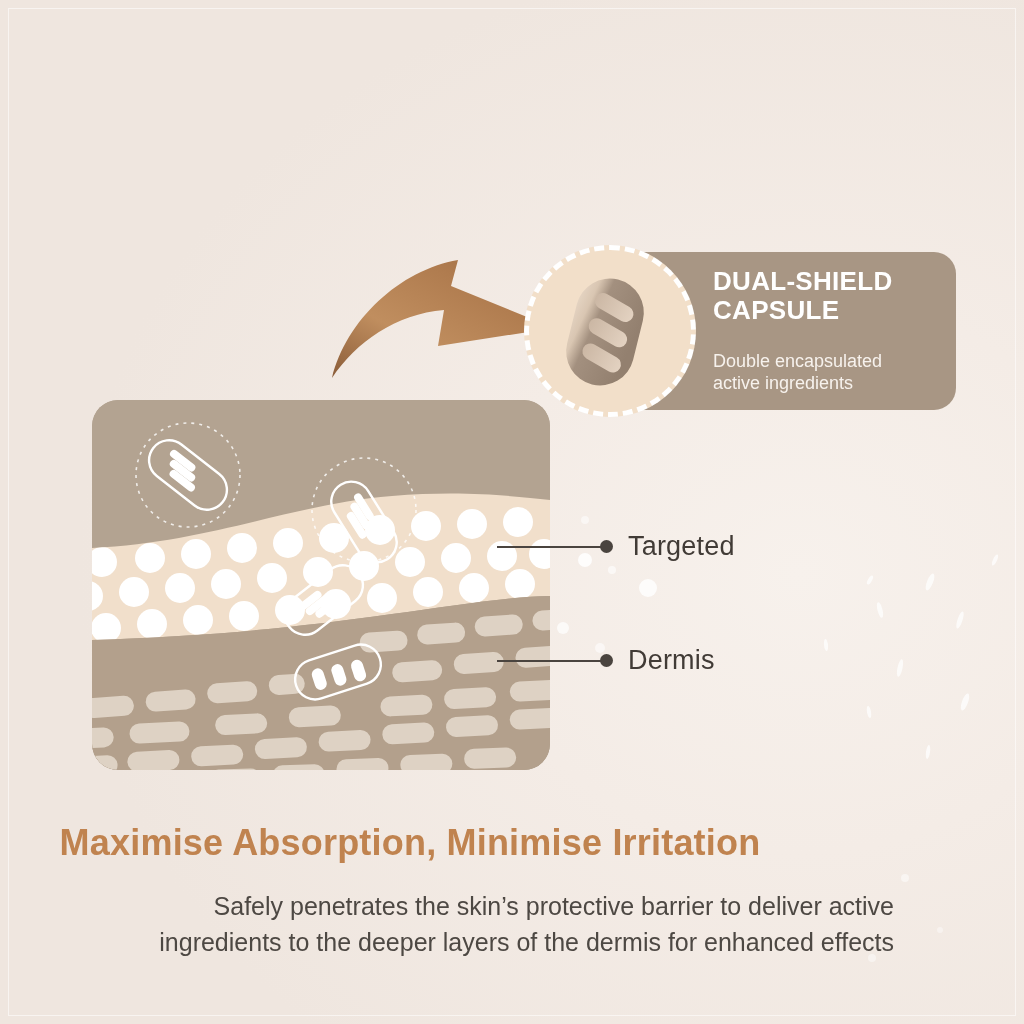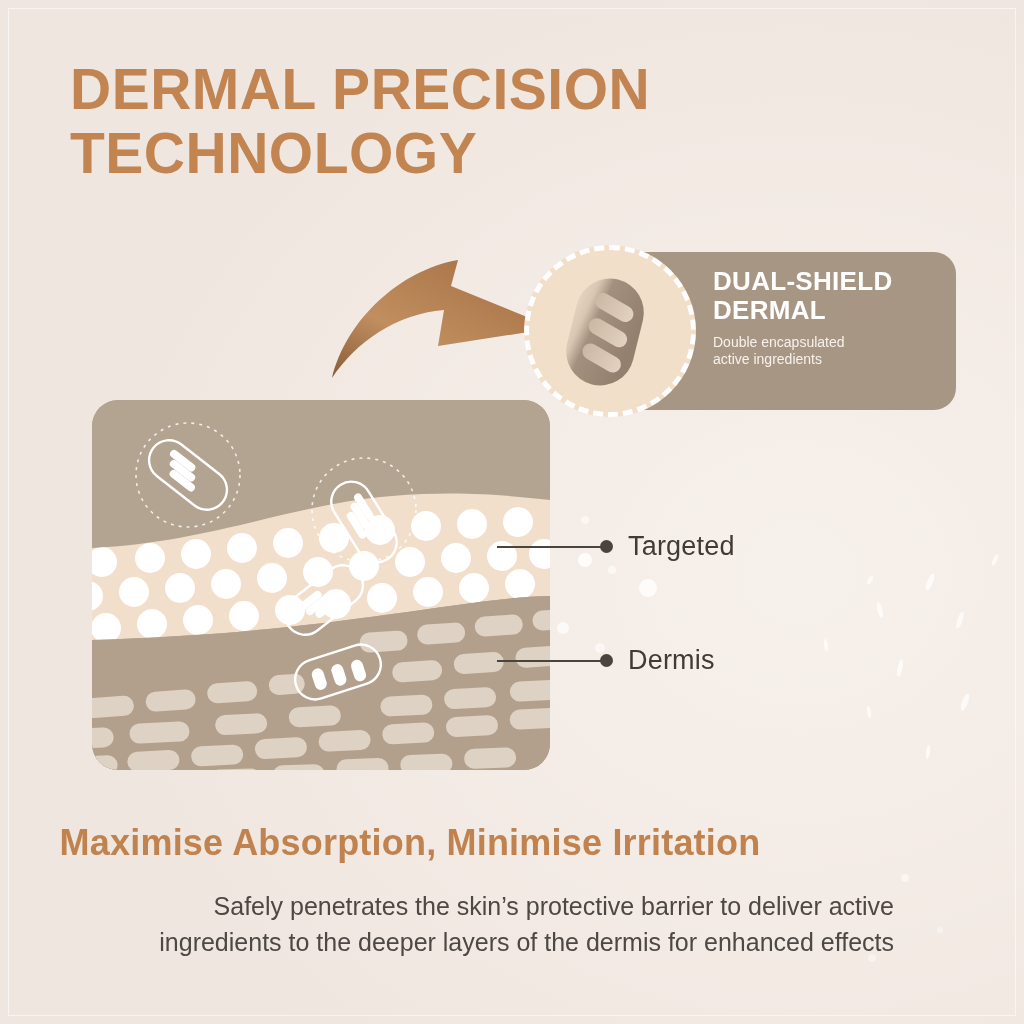--- a/index.html
+++ b/index.html
@@ -73,23 +73,23 @@
     width: 236px;
   }
   #callout-title {
     color: #ffffff;
     font-size: 26px;
     font-weight: 700;
     line-height: 1.13;
     letter-spacing: 0.3px;
   }
   #callout-desc {
-    margin-top: 8px;
+    margin-top: 24px;
     color: #f7f2ed;
-    font-size: 14px;
+    font-size: 18px;
     font-weight: 400;
     line-height: 1.25;
   }
   #capsule-circle {
     position: absolute;
     left: 524px;
     top: 245px;
     width: 172px;
     height: 172px;
     border-radius: 50%;
@@ -198,45 +198,41 @@
       <circle cx="648" cy="588" r="9" opacity="0.8"></circle>
       <circle cx="563" cy="628" r="6" opacity="0.7"></circle>
       <circle cx="600" cy="648" r="5" opacity="0.55"></circle>
       <circle cx="585" cy="520" r="4" opacity="0.5"></circle>
       <circle cx="905" cy="878" r="4" opacity="0.5"></circle>
       <circle cx="872" cy="958" r="4" opacity="0.45"></circle>
       <circle cx="940" cy="930" r="3" opacity="0.4"></circle>
     </g>
   </svg>
 
-  <div id="title">
-    <div>DERMAL PRECISION</div>
-    <div>TECHNOLOGY</div>
-  </div>
 
   <div id="arrow-wrap">
     <svg width="250" height="160" viewBox="0 0 250 160">
       <defs>
         <linearGradient id="arrowGrad" x1="0" y1="1" x2="1" y2="0">
           <stop offset="0%" stop-color="#8a5c38"></stop>
           <stop offset="35%" stop-color="#c08e5f"></stop>
           <stop offset="70%" stop-color="#b07c4f"></stop>
           <stop offset="100%" stop-color="#9c6a42"></stop>
         </linearGradient>
       </defs>
       <path d="M14,128 C28,70 82,20 140,10 L133,36 L236,78 L120,96 L126,60 C78,64 38,92 14,128 Z" fill="url(#arrowGrad)"></path>
     </svg>
   </div>
 
   <div id="callout-box"></div>
 
   <div id="callout-text">
     <div id="callout-title">
       <div>DUAL-SHIELD</div>
-      <div>DERMAL</div>
+      <div>CAPSULE</div>
     </div>
     <div id="callout-desc">
       <div>Double encapsulated</div>
       <div>active ingredients</div>
     </div>
   </div>
 
   <div id="capsule-circle"></div>
 
   <div id="capsule-icon">

